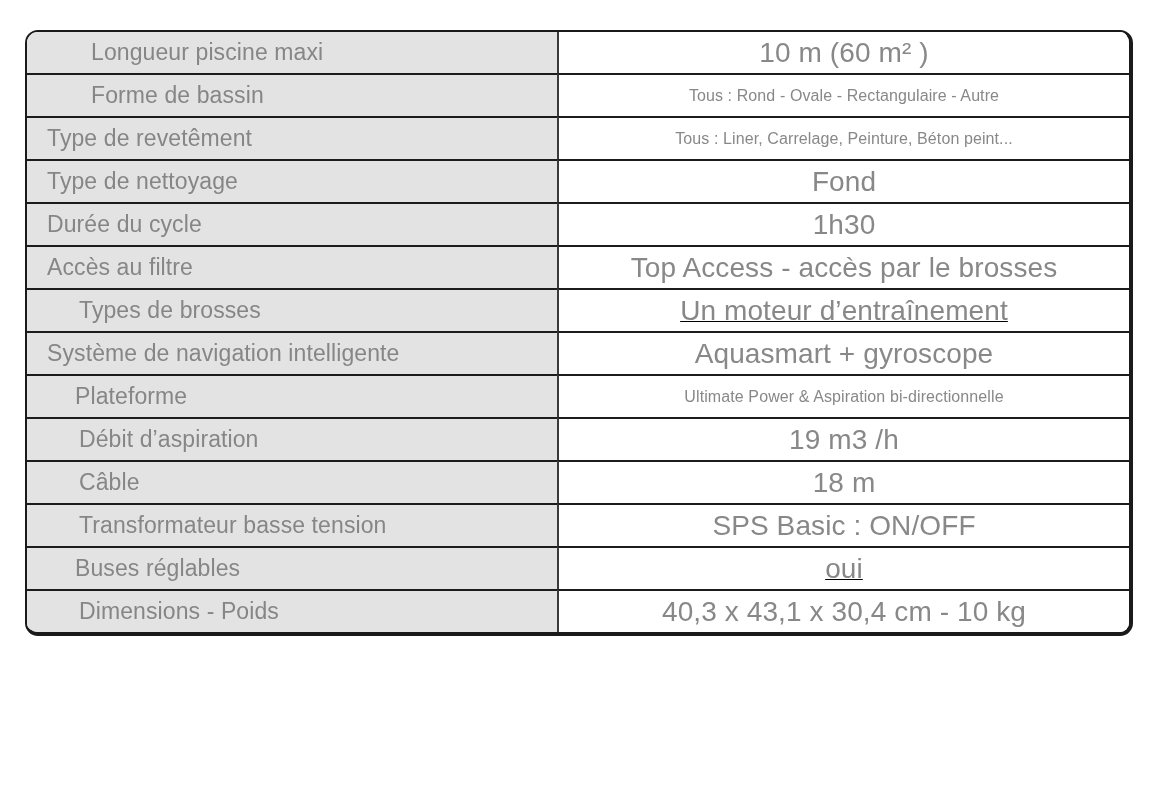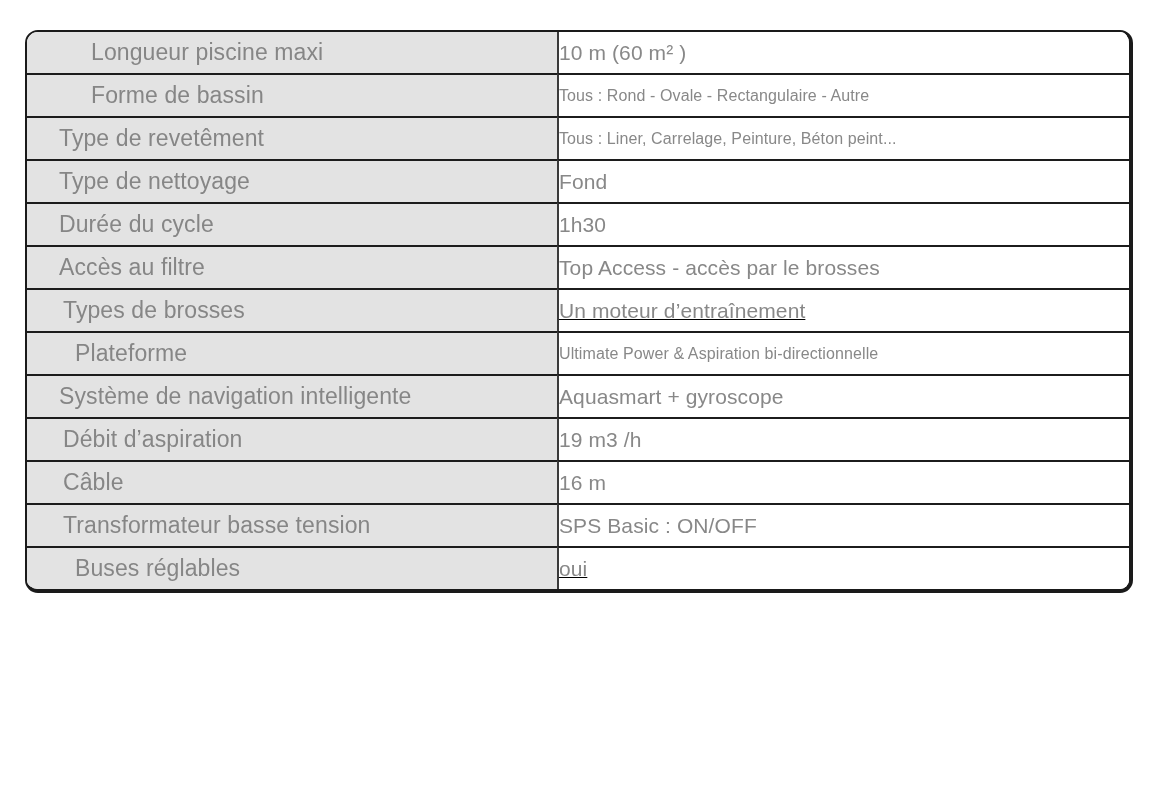--- a/index.html
+++ b/index.html
@@ -34,20 +34,21 @@
     overflow: hidden;
     box-sizing: border-box;
   }
 
   table.spec-table tr.spec-row > td {
     border-top: 2px solid #1c1c1c;
     padding: 0;
     height: 41px;
     vertical-align: middle;
     box-sizing: border-box;
+    text-align: center;
   }
   table.spec-table tr.spec-row:first-child > td {
     border-top: none;
   }
 
   td.label-cell {
     width: 530px;
     background: #ffffff;
     padding: 0 !important;
   }
@@ -66,30 +67,30 @@
     letter-spacing: 0.1px;
   }
 
   td.value-cell {
     background: #ffffff;
     padding-left: 28px;
     border-left: 2px solid #3a3a3a;
   }
   td.value-cell .value-text {
     color: #888888;
-    font-size: 21px;
+    font-size: 28px;
     line-height: 1;
     white-space: nowrap;
     letter-spacing: 0.1px;
   }
   td.value-cell.value-sm .value-text { font-size: 16px; }
   td.value-cell.value-xs .value-text { font-size: 16px; }
   .ind-64 { padding-left: 64px; }
-  .ind-40 { padding-left: 32px; }
-  .ind-44 { padding-left: 36px; }
+  .ind-40 { padding-left: 20px; }
+  .ind-44 { padding-left: 52px; }
   .ind-48 { padding-left: 48px; }
 
   .val-ind-extra { padding-left: 34px; text-decoration: underline; }
 </style>
 </head>
 <body>
 
 <div id="spec-wrap">
   <table class="spec-table">
     <tbody>
@@ -167,59 +168,59 @@
               <span class="label-text">Types de brosses</span>
             </div>
         </td>
         <td class="value-cell val-ind-extra">
           <span class="value-text">Un moteur d’entraînement</span>
         </td>
       </tr>
 
       <tr class="spec-row">
         <td class="label-cell">
+          <div class="label-fill ind-40">
+              <span class="label-text">Système de navigation intelligente</span>
+            </div>
+        </td>
+        <td class="value-cell">
+          <span class="value-text">Aquasmart + gyroscope</span>
+        </td>
+      </tr>
+
+      <tr class="spec-row">
+        <td class="label-cell">
           <div class="label-fill ind-48">
               <span class="label-text">Plateforme</span>
             </div>
         </td>
         <td class="value-cell value-xs">
           <span class="value-text">Ultimate Power &amp; Aspiration bi-directionnelle</span>
         </td>
       </tr>
 
       <tr class="spec-row">
         <td class="label-cell">
-          <div class="label-fill ind-40">
-              <span class="label-text">Système de navigation intelligente</span>
-            </div>
-        </td>
-        <td class="value-cell">
-          <span class="value-text">Aquasmart + gyroscope</span>
-        </td>
-      </tr>
-
-      <tr class="spec-row">
-        <td class="label-cell">
           <div class="label-fill ind-44">
               <span class="label-text">Débit d’aspiration</span>
             </div>
         </td>
         <td class="value-cell">
           <span class="value-text">19 m3 /h</span>
         </td>
       </tr>
 
       <tr class="spec-row">
         <td class="label-cell">
           <div class="label-fill ind-44">
               <span class="label-text">Câble</span>
             </div>
         </td>
         <td class="value-cell">
-          <span class="value-text">16 m</span>
+          <span class="value-text">18 m</span>
         </td>
       </tr>
 
       <tr class="spec-row">
         <td class="label-cell">
           <div class="label-fill ind-44">
               <span class="label-text">Transformateur basse tension</span>
             </div>
         </td>
         <td class="value-cell">
@@ -231,17 +232,27 @@
         <td class="label-cell">
           <div class="label-fill ind-48">
               <span class="label-text">Buses réglables</span>
             </div>
         </td>
         <td class="value-cell val-ind-extra">
           <span class="value-text"> oui</span>
         </td>
       </tr>
 
+      <tr class="spec-row">
+        <td class="label-cell">
+          <div class="label-fill ind-44">
+              <span class="label-text">Dimensions - Poids</span>
+            </div>
+        </td>
+        <td class="value-cell">
+          <span class="value-text">40,3 x 43,1 x 30,4 cm - 10 kg</span>
+        </td>
+      </tr>
 
 
     </tbody>
   </table>
 </div>
 
 </body></html>

